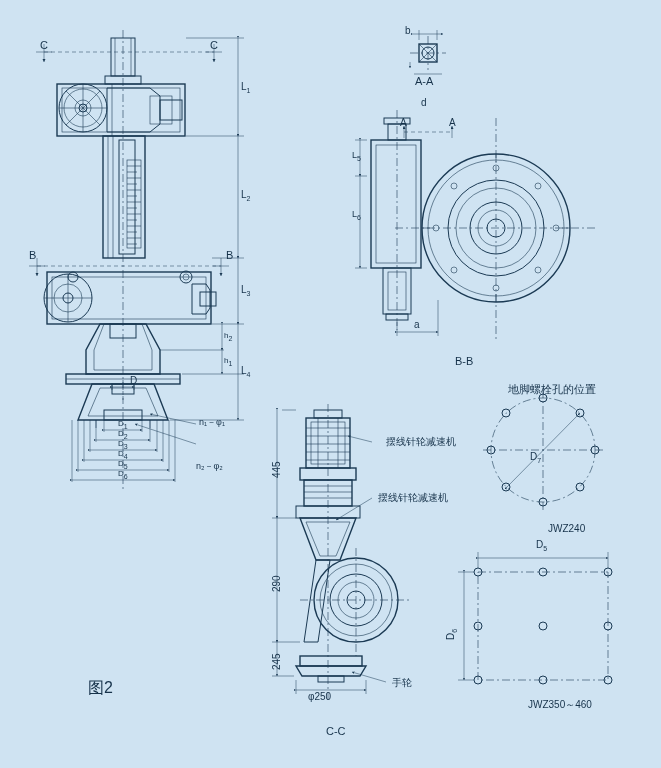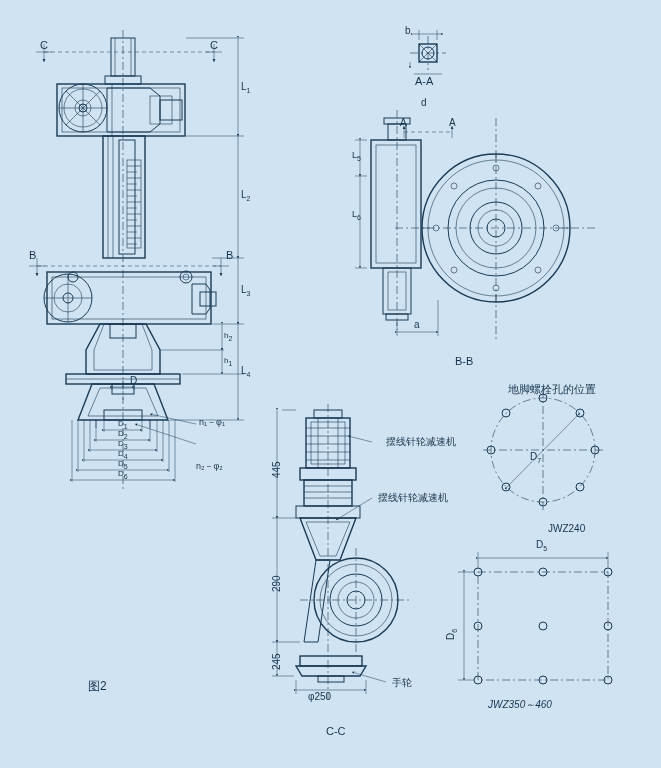--- a/index.html
+++ b/index.html
@@ -16,21 +16,21 @@
     position:absolute;
     font-family:"Liberation Sans", sans-serif;
     color:#16324a;
     white-space:nowrap;
     line-height:1;
   }
   .s8{font-size:8px;}
   .s9{font-size:9px;}
   .s10{font-size:10px;}
   .s11{font-size:11px;}
-  .s12{font-size:12px;}
+  .s12{font-size:16px;}
   .rot{transform:rotate(-90deg);transform-origin:left top;}
   .sub{font-size:7px;vertical-align:sub;}
 </style>
 </head>
 <body>
 
 <div id="sheet">
 
 <svg width="661" height="768" viewBox="0 0 661 768">
   <defs>
@@ -422,15 +422,15 @@
 <div class="lbl s11" style="left:326px;top:726px;">C-C</div>
 <div class="lbl s10" style="left:386px;top:437px;">摆线针轮减速机</div>
 <div class="lbl s10" style="left:378px;top:493px;">摆线针轮减速机</div>
 <div class="lbl s10" style="left:392px;top:678px;">手轮</div>
 
 <div class="lbl s11" style="left:508px;top:356px;margin-top:28px;">地脚螺栓孔的位置</div>
 <div class="lbl s10" style="left:530px;top:452px;">D<span class="sub">7</span></div>
 <div class="lbl s10" style="left:548px;top:524px;">JWZ240</div>
 <div class="lbl s10" style="left:536px;top:540px;">D<span class="sub">5</span></div>
 <div class="lbl s10 rot" style="left:446px;top:640px;">D<span class="sub">6</span></div>
-<div class="lbl s10" style="left:488px;top:700px;font-style:italic;">JWZ350～460</div>
+<div class="lbl s10" style="left:528px;top:700px;">JWZ350～460</div>
 
 </div>
 
 </body></html>

